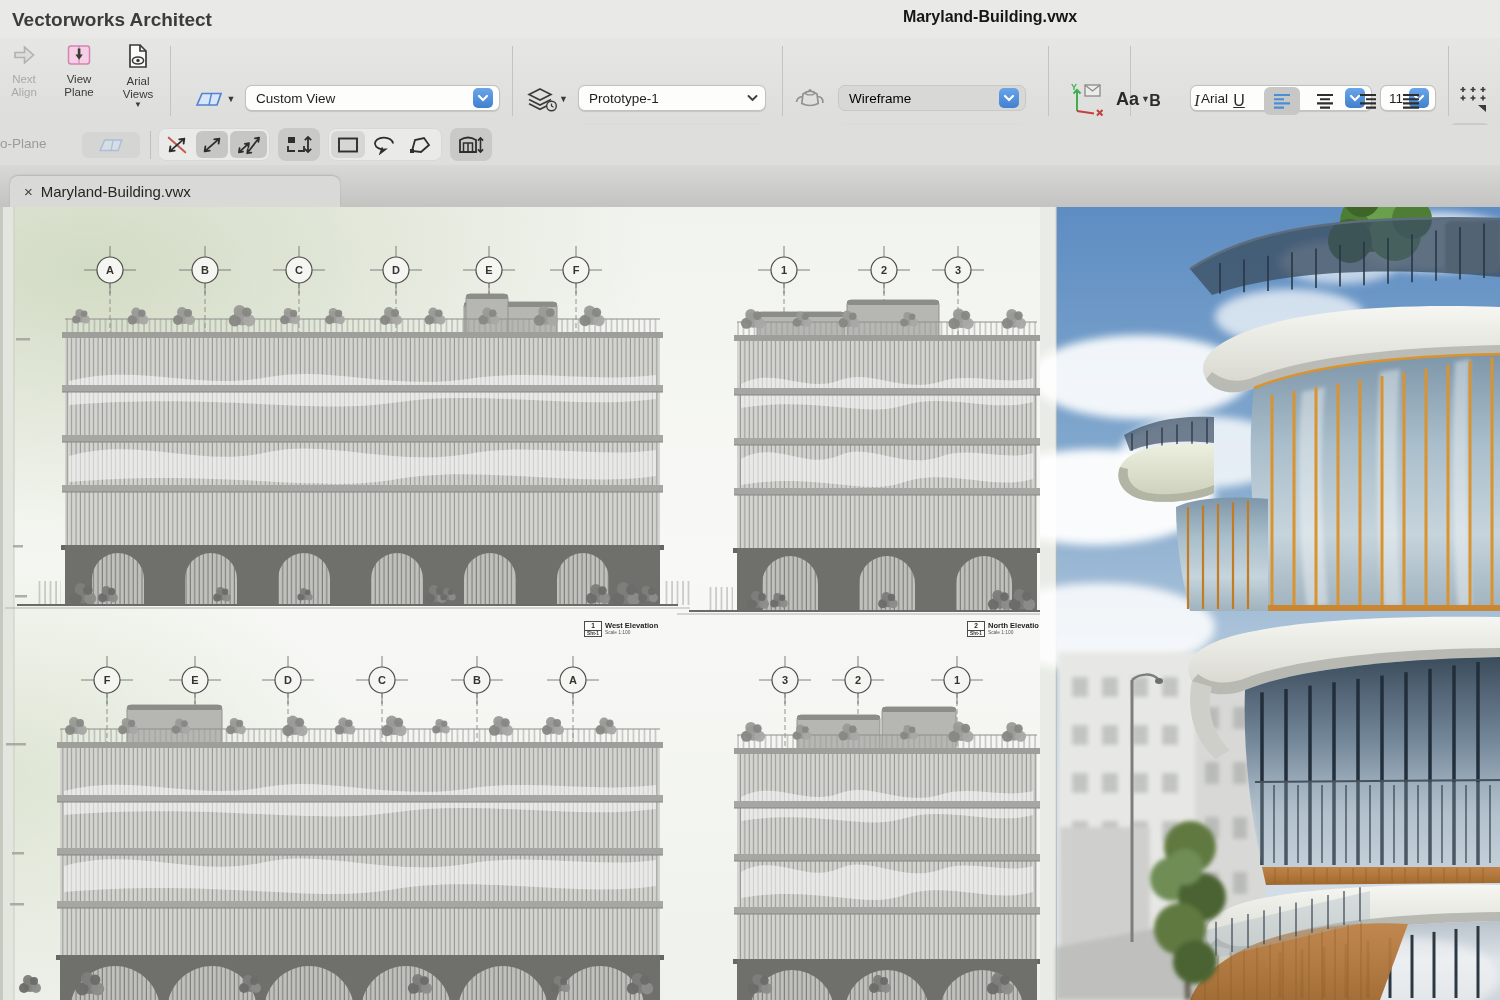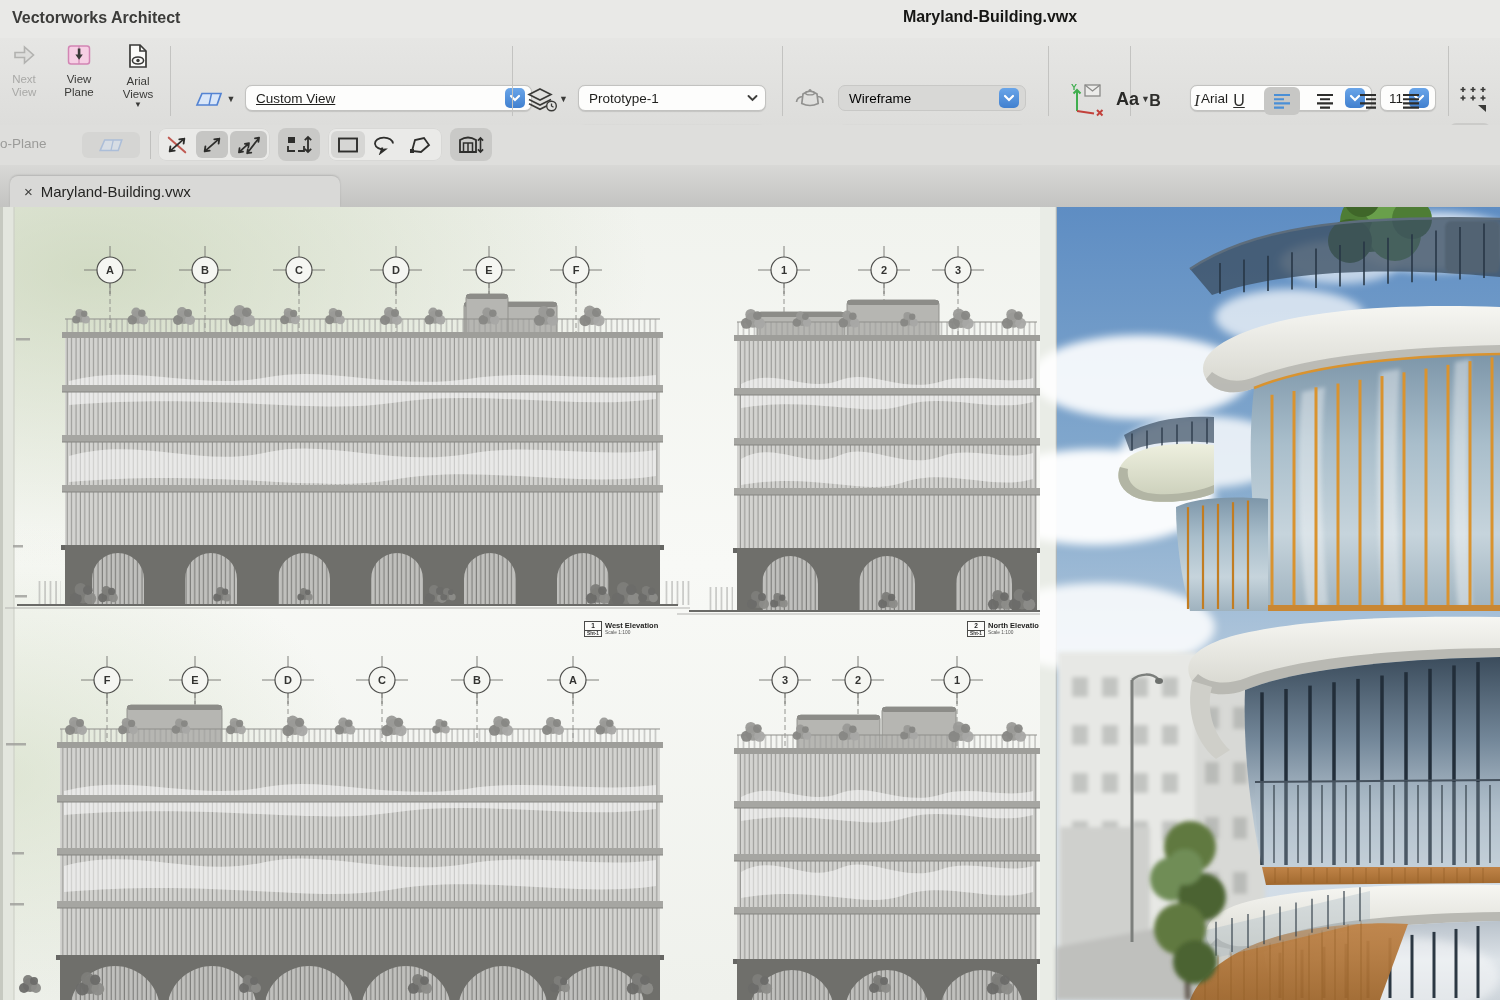--- a/index.html
+++ b/index.html
@@ -1,20 +1,20 @@
 <!DOCTYPE html>
 <html><head>
 <meta charset="utf-8">
 <style>
   html,body{margin:0;padding:0;width:1500px;height:1000px;overflow:hidden;
     font-family:"Liberation Sans",sans-serif;background:#e9e9e7;}
   .screen{position:relative;width:1500px;height:1000px;}
   
   .titlebar{position:absolute;left:0;top:0;width:1500px;height:38px;background:#e9e9e7;}
-  .app-title{position:absolute;left:12px;top:9px;font-size:16px;font-weight:600;color:#3c3c3a;}
+  .app-title{position:absolute;left:12px;top:9px;font-size:19px;font-weight:600;color:#3c3c3a;}
   .doc-title{position:absolute;left:990px;top:8px;transform:translateX(-50%);font-size:16px;font-weight:700;color:#161614;}
   
   .toolbar{position:absolute;left:0;top:38px;width:1500px;height:87px;
     background:linear-gradient(#e6e6e4,#dddddb);border-bottom:1px solid #c6c6c4;}
   .tb-div{position:absolute;top:8px;width:1px;height:70px;background:#c3c3c1;}
   .tb-big{position:absolute;top:5px;height:78px;text-align:center;border-radius:6px;}
   .tb-big .lbl{font-size:11.5px;line-height:13px;color:#3a3a38;margin-top:2px;white-space:pre-line;}
   .tb-big.disabled .lbl{color:#a9a9a7;}
   .mini-chev{display:block;font-size:8px;color:#3a3a38;line-height:7px;}
   .iconbtn{position:absolute;display:flex;align-items:center;justify-content:center;gap:2px;border-radius:6px;}
@@ -77,21 +77,21 @@
     <div class="app-title">Vectorworks Architect</div>
     <div class="doc-title">Maryland-Building.vwx</div>
   </header>
 
   <div class="toolbar">
 
     <div class="tb-big disabled" style="left:0px;width:48px;">
       <svg width="26" height="24" viewBox="0 0 26 24">
           <path d="M4,9.5 h9.5 v-5.5 l9,8 -9,8 v-5.5 h-9.5 Z" fill="#dddddb" stroke="#b2b2b0" stroke-width="1.6"></path>
         </svg>
-      <div class="lbl">Next View</div>
+      <div class="lbl">Next Align</div>
     </div>
 
     <div class="tb-big" style="left:52px;width:54px;">
       <svg width="26" height="24" viewBox="0 0 26 24">
         <rect x="2.5" y="3" width="21" height="18" rx="2.5" fill="#f6cfe4" stroke="#d285b4" stroke-width="1.5"></rect>
         <line x1="13" y1="3" x2="13" y2="21" stroke="#d285b4" stroke-width="1.2"></line>
         <rect x="11.8" y="5.5" width="2.6" height="7" fill="#3a3a38"></rect>
         <path d="M9.4,11.5 h7.4 l-3.7,5.2 Z" fill="#3a3a38"></path>
       </svg>
       <div class="lbl">View Plane</div>
@@ -110,21 +110,21 @@
 
     <div class="tb-div" style="left:170px;"></div>
 
     <div class="iconbtn" style="left:188px;top:46px;width:52px;height:30px;">
       <svg width="32" height="20" viewBox="0 0 32 20">
         <path d="M4,16 L9,4.5 h19 l-4,11.5 Z" fill="#d9e6f8" stroke="#5383d2" stroke-width="1.7"></path>
         <line x1="18.5" y1="4.5" x2="16" y2="16" stroke="#5383d2" stroke-width="1.4"></line>
       </svg>
       <span class="chevg">▼</span>
     </div>
-    <div class="dd" style="left:245px;top:47px;width:287px;text-decoration:underline;">
+    <div class="dd" style="left:245px;top:47px;width:255px;">
       <span class="txt">Custom View</span>
       <span class="chevblue">
           <svg width="12" height="8" viewBox="0 0 12 8">
             <polyline points="2,2 6,6 10,2" fill="none" stroke="#fff" stroke-width="2.2" stroke-linecap="round"></polyline>
           </svg>
         </span>
     </div>
     <div class="iconbtn" style="left:196px;top:86px;width:38px;height:30px;">
       <svg width="29" height="27" viewBox="0 0 29 27">
         <path d="M13,2.5 l9.5,5 v9.5 l-9.5,5 -9.5,-5 v-9.5 Z M13,2.5 v9.5 m0,0 l9.5,-4.5 m-9.5,4.5 l-9.5,-4.5" fill="none" stroke="#3a3a38" stroke-width="1.6"></path>

